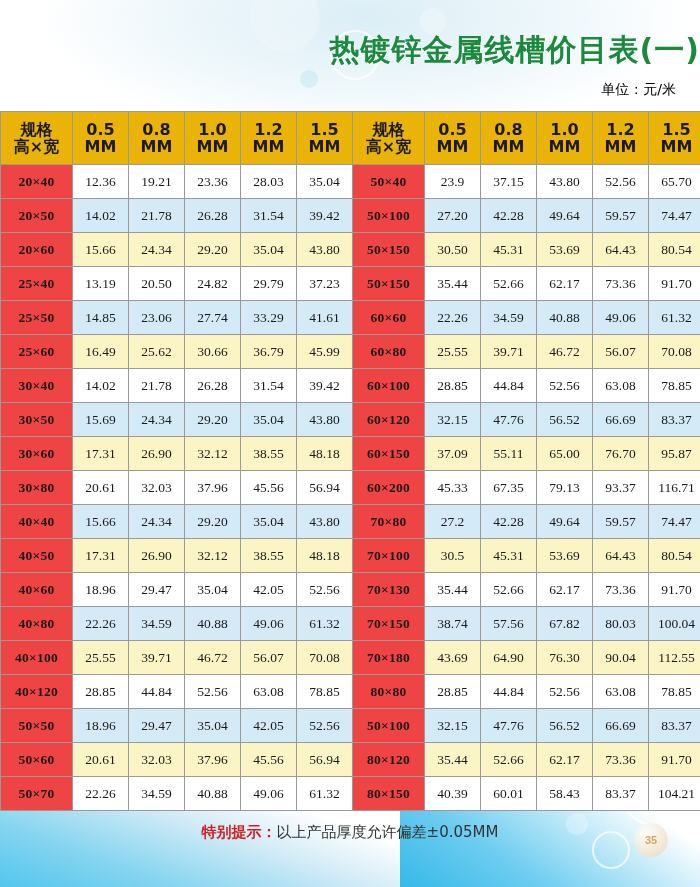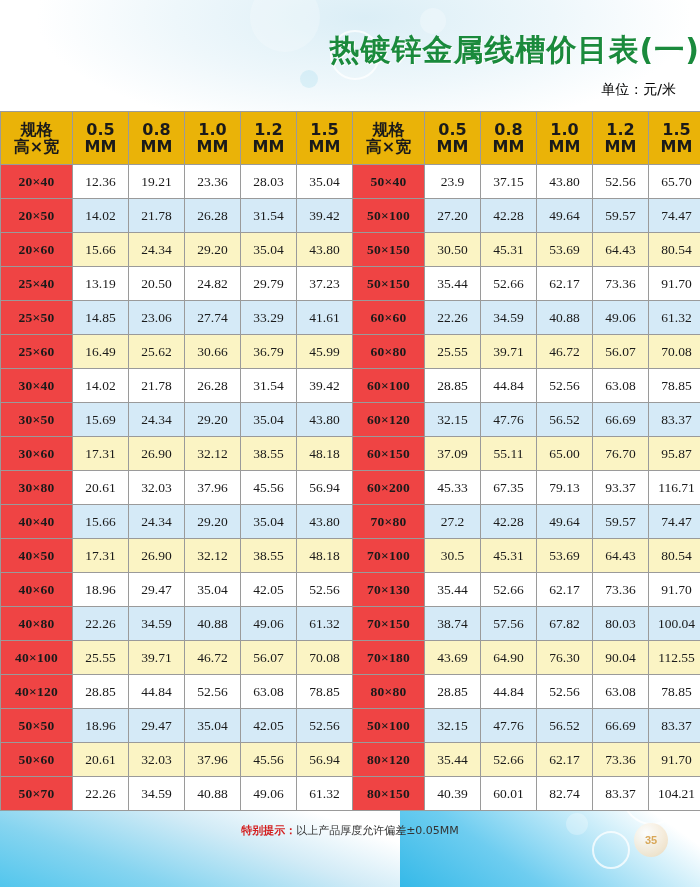--- a/index.html
+++ b/index.html
@@ -43,21 +43,21 @@
       font-family:"Liberation Serif","DejaVu Serif",serif;}
   table.price th{background:#eab308;font-weight:bold;height:52px;line-height:17px;
       font-family:"DejaVu Sans","Liberation Sans",sans-serif;font-size:16px;}
   col.spec{width:72px;}
   col.val{width:56px;}
   td.spec{background:#ef4444;font-weight:bold;font-size:13.5px;letter-spacing:.3px;}
   tr.w td.val{background:#ffffff;}
   tr.b td.val{background:#d5eaf7;}
   tr.y td.val{background:#fbf4c4;}
   
-  .foot{text-align:center;padding-top:12px;font-size:11px;
+  .foot{text-align:center;padding-top:12px;font-size:15px;
       font-family:"DejaVu Sans","Liberation Sans",sans-serif;}
   .foot .tip{color:#d31e1e;font-weight:bold;}
   .foot .txt{color:#333;}
 </style>
 </head>
 <body>
 
 <div class="bg">
   <div class="bub f" style="width:70px;height:70px;left:250px;top:-18px;opacity:.5"></div>
   <div class="bub o" style="width:46px;height:46px;left:330px;top:30px;"></div>
@@ -401,21 +401,21 @@
         <tr class="w">
           <td class="spec">50×70</td>
           <td class="val">22.26</td>
           <td class="val">34.59</td>
           <td class="val">40.88</td>
           <td class="val">49.06</td>
           <td class="val">61.32</td>
           <td class="spec">80×150</td>
           <td class="val">40.39</td>
           <td class="val">60.01</td>
-          <td class="val">82.74</td>
+          <td class="val">58.43</td>
           <td class="val">83.37</td>
           <td class="val">104.21</td>
         </tr>
       </tbody>
   </table>
 
   <div class="foot">
     <span class="tip">特别提示：</span><span class="txt">以上产品厚度允许偏差±0.05MM</span>
   </div>
 

